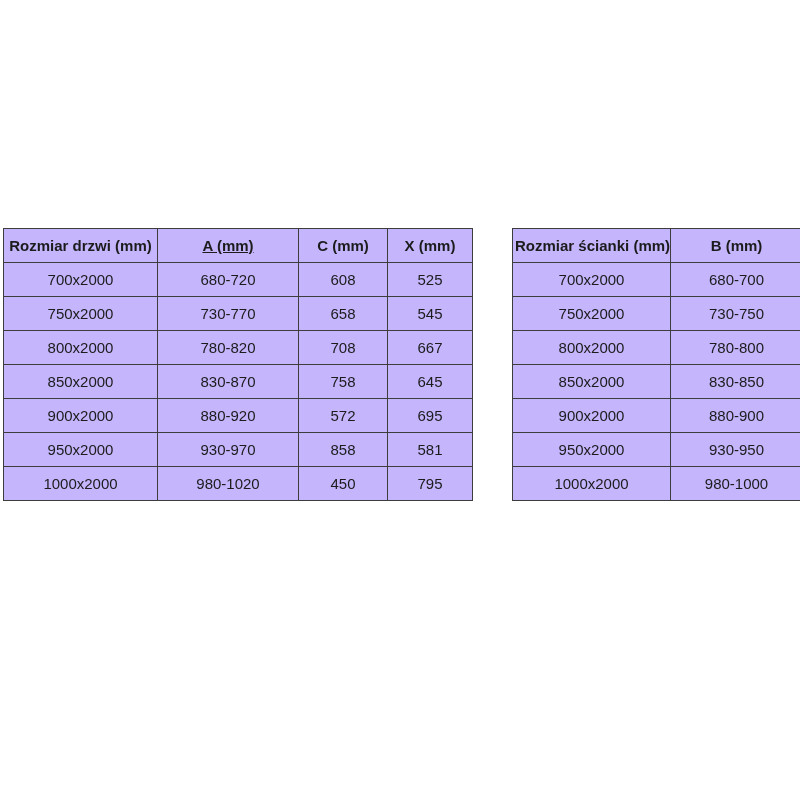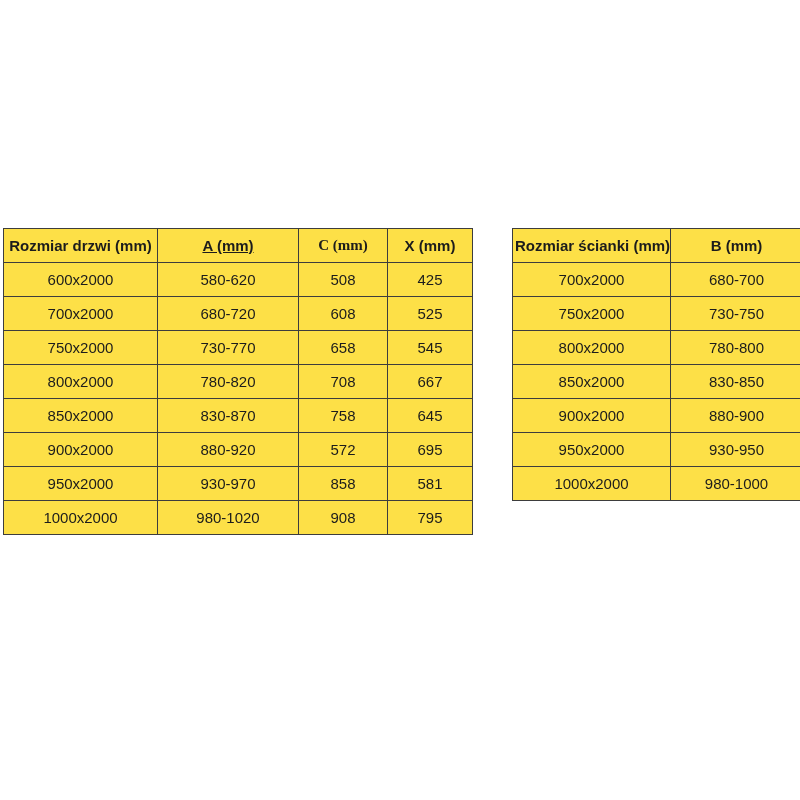--- a/index.html
+++ b/index.html
@@ -11,21 +11,21 @@
     position: relative;
     width: 800px;
     height: 800px;
     background: #ffffff;
     font-family: "Liberation Sans", sans-serif;
   }
   table.size-table {
     position: absolute;
     border-collapse: collapse;
     table-layout: fixed;
-    background: #fde047;
+    background: #c4b5fd;
   }
   table.size-table th,
   table.size-table td {
     border: 1px solid #3d3d3d;
     height: 33px;
     padding: 0 2px;
     text-align: center;
     vertical-align: middle;
     color: #1c1c1c;
     font-size: 15px;
@@ -39,21 +39,21 @@
   table.size-table td {
     font-weight: normal;
   }
   #door-table {
     left: 3px;
     top: 228px;
     width: 450px;
   }
   #door-table th:nth-child(1) { width: 149px; }
   #door-table th:nth-child(2) { width: 136px; text-decoration: underline; }
-  #door-table th:nth-child(3) { width: 84px; font-family: Liberation Serif, serif; }
+  #door-table th:nth-child(3) { width: 84px; }
   #door-table th:nth-child(4) { width: 80px; }
   #wall-table {
     left: 512px;
     top: 228px;
     width: 280px;
   }
   #wall-table th:nth-child(1) { width: 153px; margin-left: 40px; }
   #wall-table th:nth-child(2) { width: 127px; }
 </style>
 </head>
@@ -63,26 +63,20 @@
   <table id="door-table" class="size-table">
       <thead>
         <tr>
           <th>Rozmiar drzwi (mm)</th>
           <th>A (mm)</th>
           <th>C (mm)</th>
           <th>X (mm)</th>
         </tr>
       </thead>
       <tbody>
-        <tr>
-          <td>600x2000</td>
-          <td>580-620</td>
-          <td>508</td>
-          <td>425</td>
-        </tr>
         <tr>
           <td>700x2000</td>
           <td>680-720</td>
           <td>608</td>
           <td>525</td>
         </tr>
         <tr>
           <td>750x2000</td>
           <td>730-770</td>
           <td>658</td>
@@ -108,21 +102,21 @@
         </tr>
         <tr>
           <td>950x2000</td>
           <td>930-970</td>
           <td>858</td>
           <td>581</td>
         </tr>
         <tr>
           <td>1000x2000</td>
           <td>980-1020</td>
-          <td>908</td>
+          <td>450</td>
           <td>795</td>
         </tr>
       </tbody>
     </table>
   <table id="wall-table" class="size-table">
       <thead>
         <tr>
           <th>Rozmiar ścianki (mm)</th>
           <th>B (mm)</th>
         </tr>

